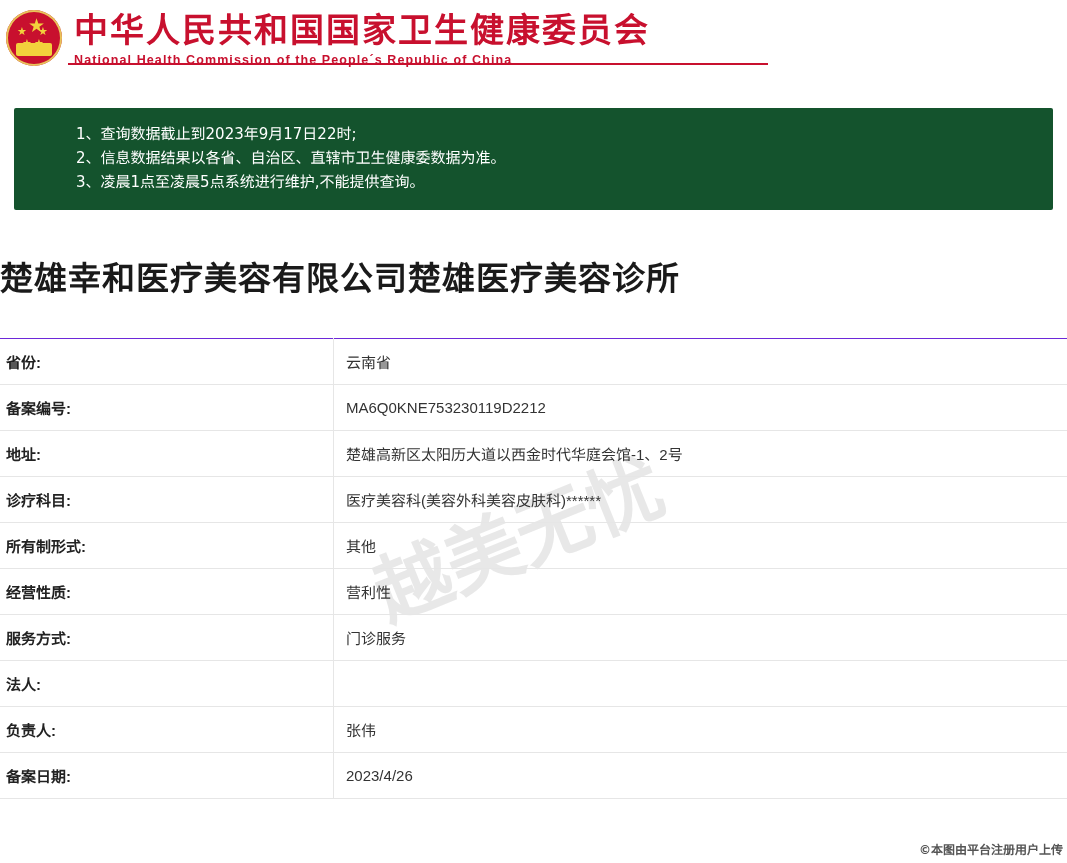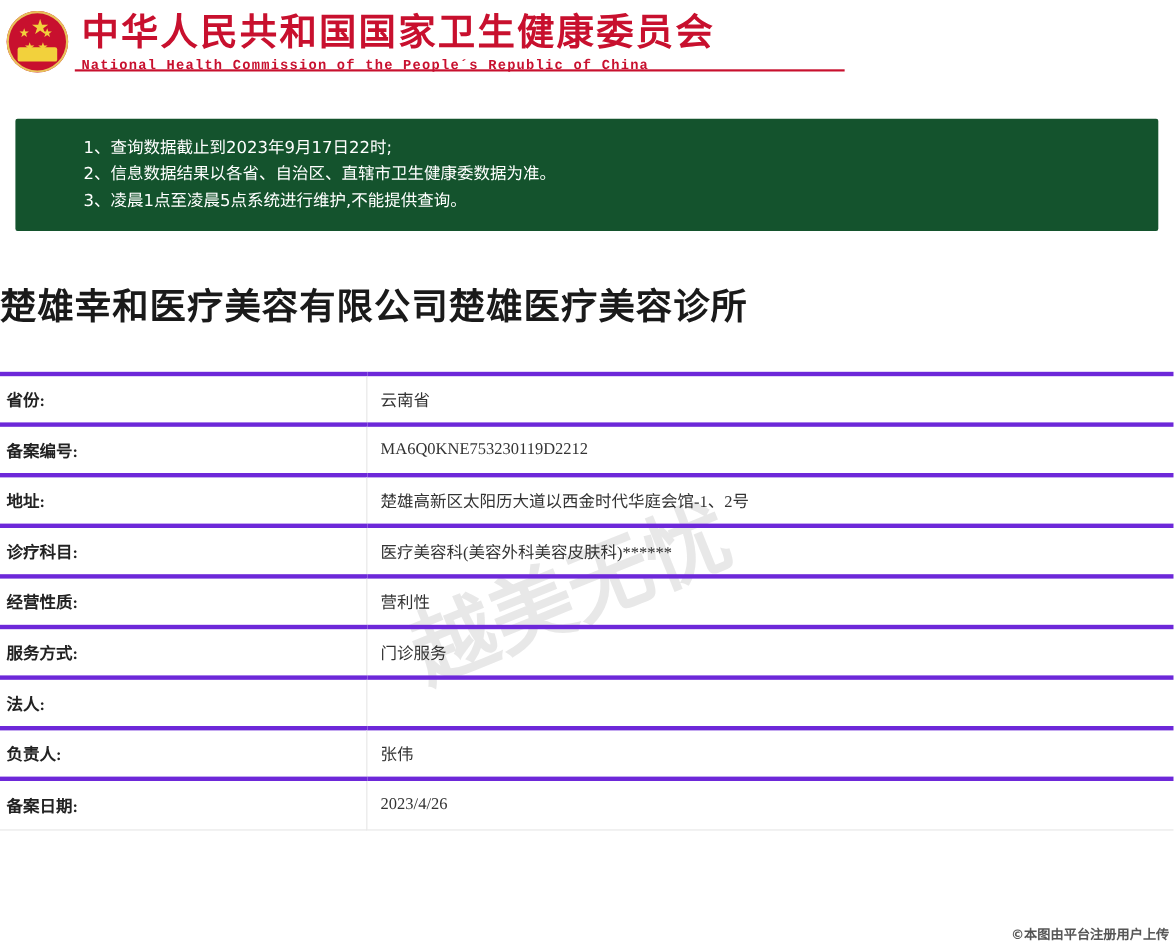--- a/index.html
+++ b/index.html
@@ -72,21 +72,21 @@
   .header-cn {
     font-family: Liberation Serif, serif;
     font-size: 34px;
     font-weight: bold;
     color: #c8102e;
     letter-spacing: 2px;
     line-height: 1.15;
     white-space: nowrap;
   }
   .header-en {
-    font-family: Liberation Mono, monospace;
+    font-family: Liberation Sans, sans-serif;
     font-size: 12.5px;
     font-weight: bold;
     color: #c8102e;
     letter-spacing: 1.1px;
     margin-top: 3px;
     white-space: nowrap;
   }
   .header-rule {
     position: absolute;
     left: 68px;
@@ -132,24 +132,24 @@
     width: 100%;
     border-collapse: collapse;
     table-layout: fixed;
     position: relative;
     z-index: 2;
   }
   .info-table tr {
     height: 46px;
   }
   .info-table td {
-    border-top: 4px solid #6d28d9;
+    border-top: 1px solid #6d28d9;
     border-bottom: 1px solid #e6e6e6;
     font-size: 15px;
-    font-family: Liberation Serif, serif;
+    font-family: Liberation Sans, sans-serif;
     color: #333333;
     vertical-align: middle;
     background: transparent;
   }
   .info-table td.label {
     width: 326px;
     padding-left: 6px;
     font-weight: bold;
     color: #222222;
     border-right: 1px solid #e6e6e6;
@@ -234,20 +234,24 @@
       </tr>
       <tr>
         <td class="label">地址:</td>
         <td class="value">楚雄高新区太阳历大道以西金时代华庭会馆-1、2号</td>
       </tr>
       <tr>
         <td class="label">诊疗科目:</td>
         <td class="value">医疗美容科(美容外科美容皮肤科)******</td>
       </tr>
       <tr>
+        <td class="label">所有制形式:</td>
+        <td class="value">其他</td>
+      </tr>
+      <tr>
         <td class="label">经营性质:</td>
         <td class="value">营利性</td>
       </tr>
       <tr>
         <td class="label">服务方式:</td>
         <td class="value">门诊服务</td>
       </tr>
       <tr>
         <td class="label">法人:</td>
         <td class="value"></td>

